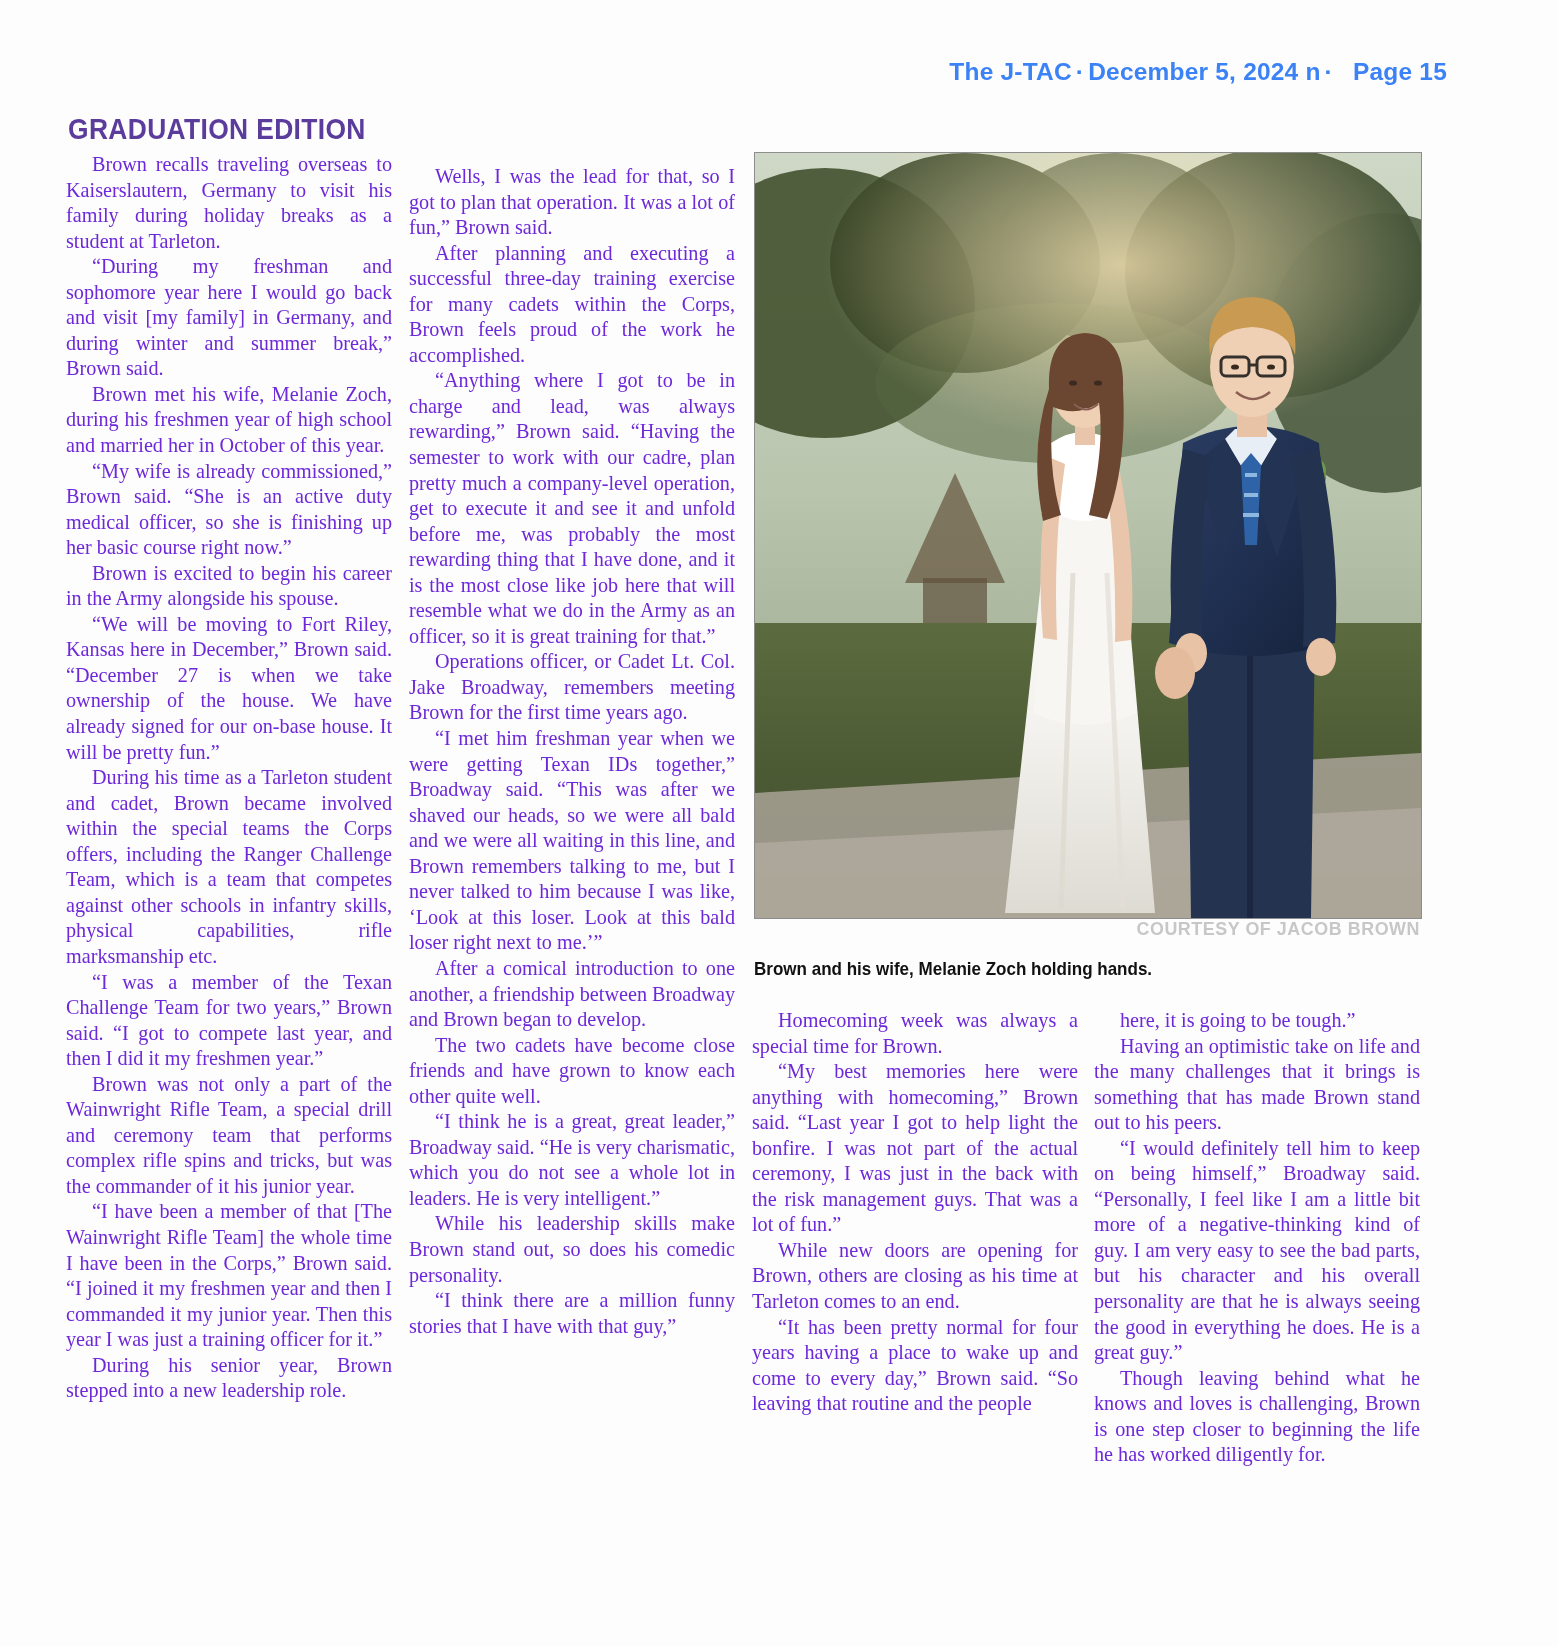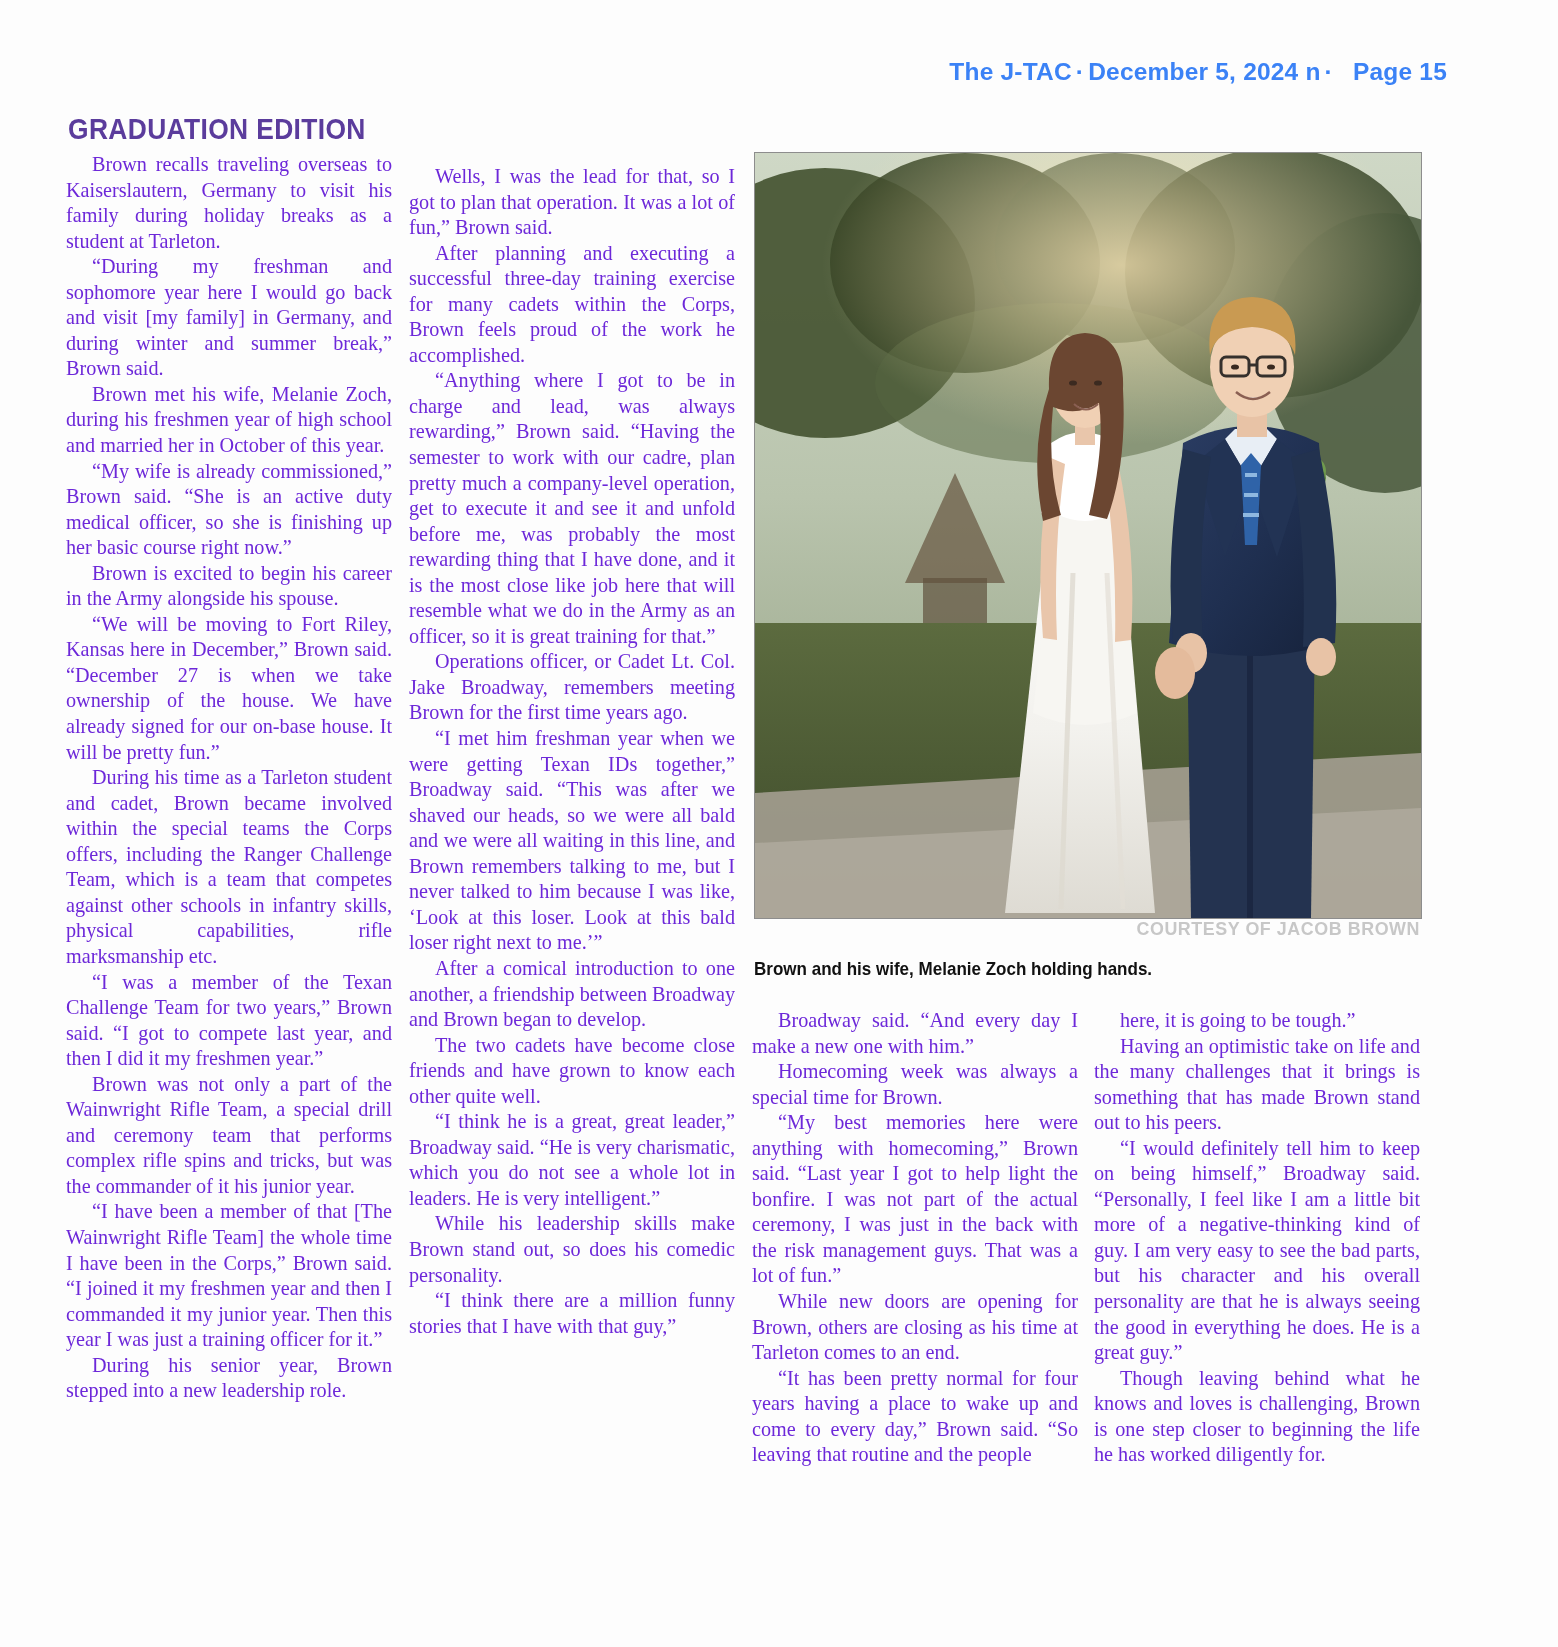--- a/index.html
+++ b/index.html
@@ -246,21 +246,20 @@
       </g>
 
       <ellipse cx="420" cy="520" rx="20" ry="26" fill="#e4bb9c"></ellipse>
     </svg>
   </div>
 
   <div class="photo-credit">COURTESY OF JACOB BROWN</div>
   <div class="photo-caption">Brown and his wife, Melanie Zoch holding hands.</div>
 
   <div class="col" id="col3">
-      <p>Broadway said. “And every day I make a new one with him.”</p>
       <p>Homecoming week was always a special time for Brown.</p>
       <p>“My best memories here were anything with homecoming,” Brown said. “Last year I got to help light the bonfire. I was not part of the actual ceremony, I was just in the back with the risk management guys. That was a lot of fun.”</p>
       <p>While new doors are opening for Brown, others are closing as his time at Tarleton comes to an end.</p>
       <p>“It has been pretty normal for four years having a place to wake up and come to every day,” Brown said. “So leaving that routine and the people</p>
     </div>
 
   <div class="col" id="col4">
       <p>here, it is going to be tough.”</p>
       <p>Having an optimistic take on life and the many challenges that it brings is something that has made Brown stand out to his peers.</p>
       <p>“I would definitely tell him to keep on being himself,” Broadway said. “Personally, I feel like I am a little bit more of a negative-thinking kind of guy. I am very easy to see the bad parts, but his character and his overall personality are that he is always seeing the good in everything he does. He is a great guy.”</p>

